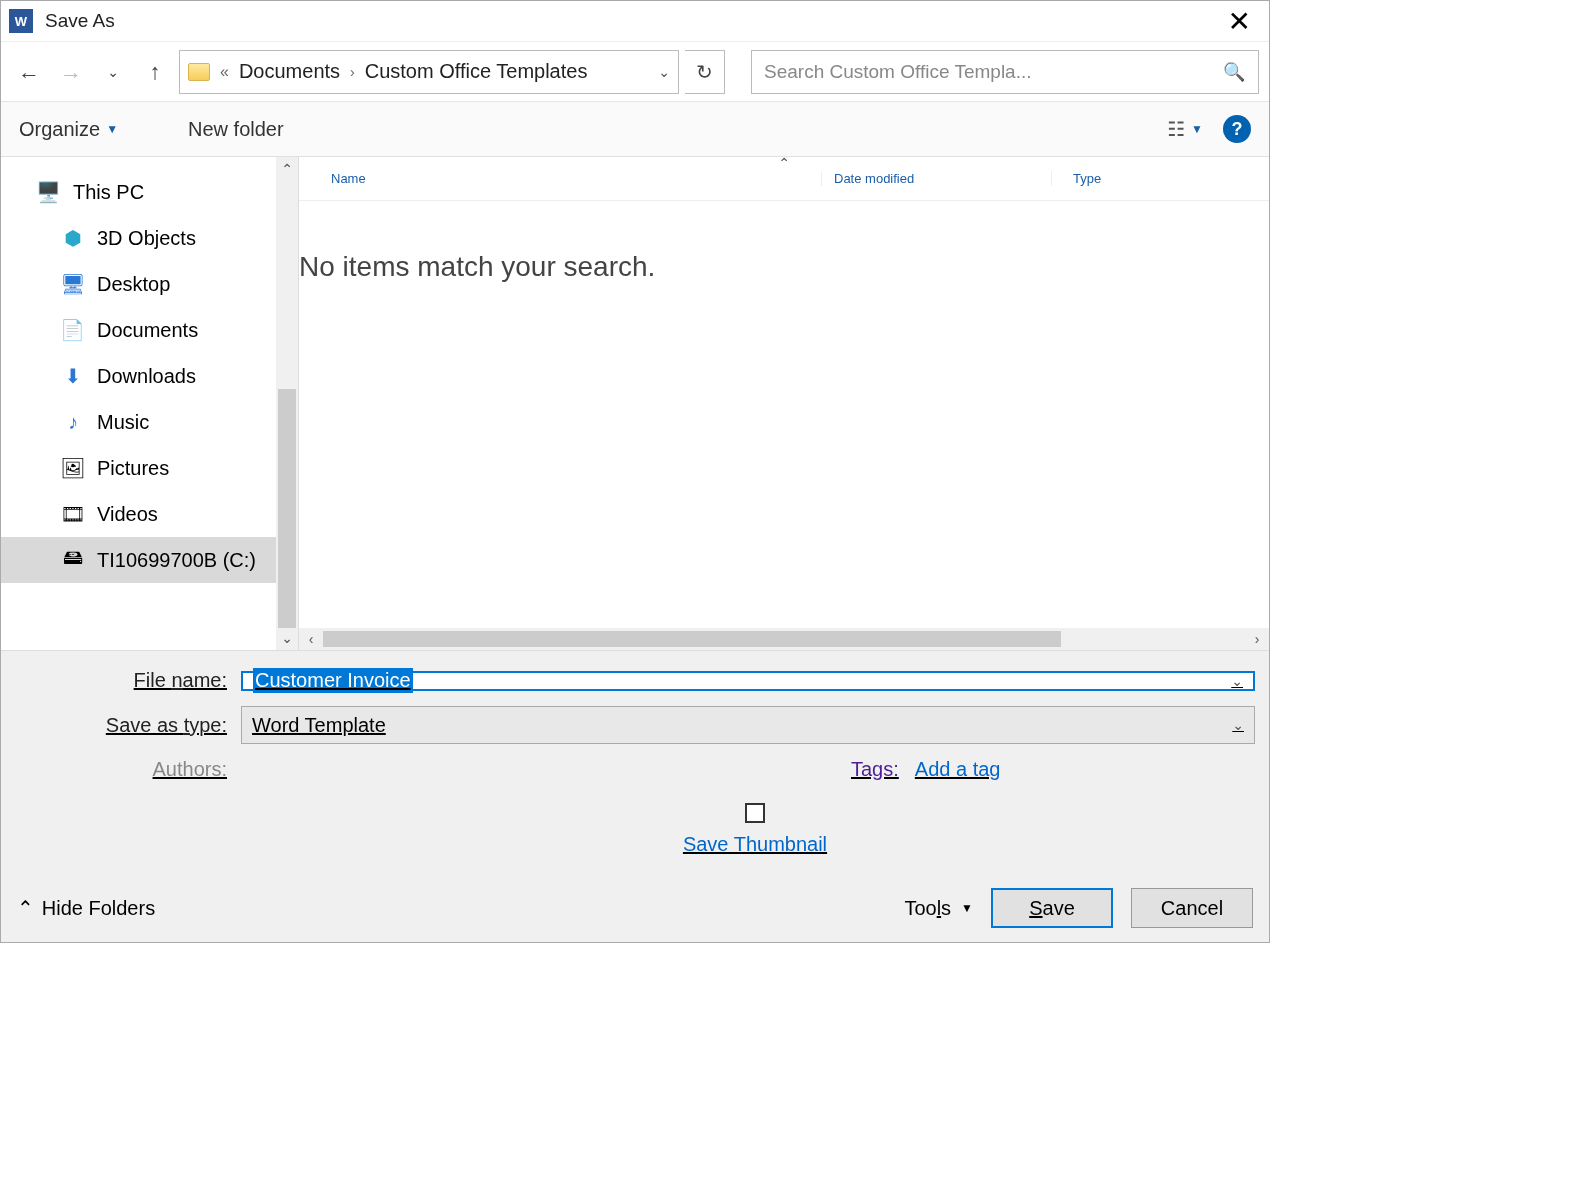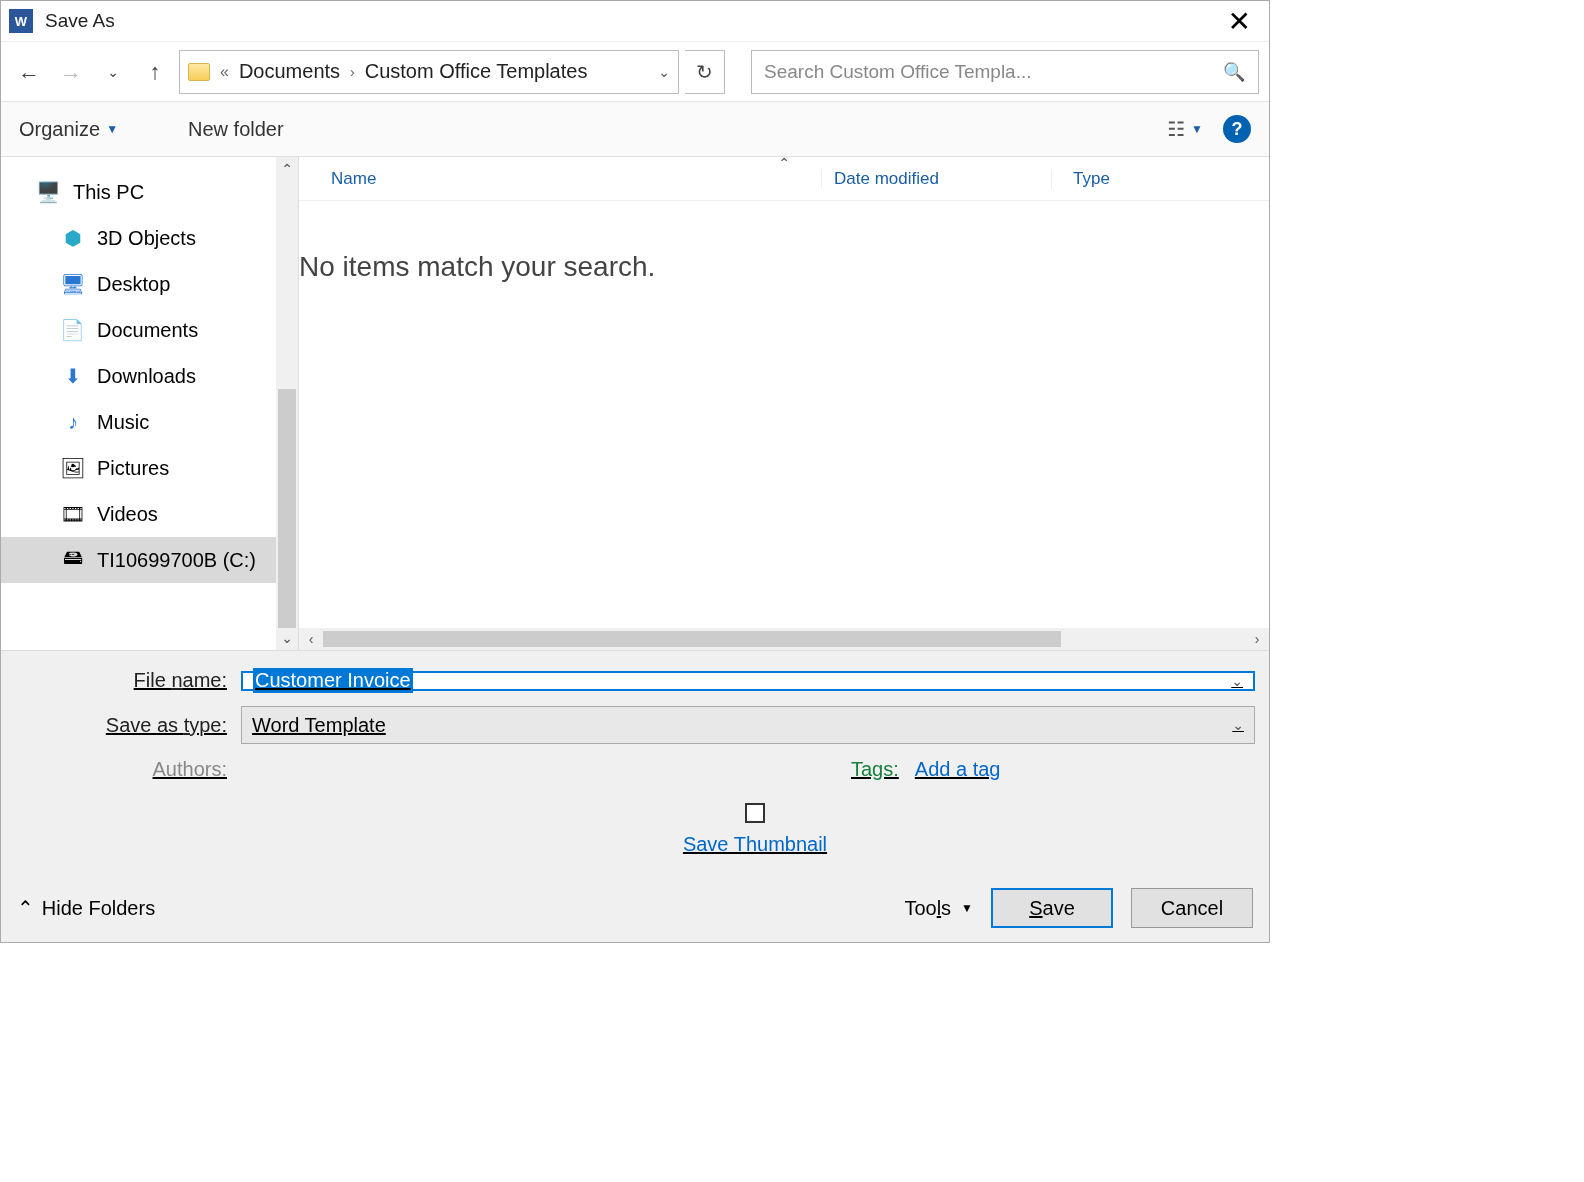--- a/index.html
+++ b/index.html
@@ -49,42 +49,42 @@
   .tree-item { display: flex; align-items: center; height: 46px; padding-left: 36px; gap: 12px; font-size: 20px; cursor: pointer; }
   .tree-item.root { padding-left: 36px; }
   .tree-item.child { padding-left: 60px; }
   .tree-item.selected { background: #d9d9d9; }
   .tree-icon { width: 24px; height: 22px; display: inline-flex; align-items: center; justify-content: center; font-size: 20px; }
 
   
   .content { flex: 1; display: flex; flex-direction: column; position: relative; }
   .col-chevron { position: absolute; top: -2px; left: 50%; transform: translateX(-50%); font-size: 14px; color: #555; }
   .headers { display: flex; height: 44px; align-items: center; border-bottom: 1px solid #eee; padding-left: 32px; }
-  .col { font-size: 17px; color: #1a5ea8; cursor: pointer; }
+  .col { font-size: 13px; color: #1a5ea8; cursor: pointer; }
   .col-name { flex: 0 0 490px; }
   .col-date { flex: 0 0 230px; border-left: 1px solid #eee; padding-left: 12px; }
   .col-type { flex: 1; border-left: 1px solid #eee; padding-left: 21px; }
   .empty-msg { text-align: left; margin-top: 50px; font-size: 28px; color: #444; }
   .hscroll { height: 22px; background: #f0f0f0; display: flex; align-items: center; margin-top: auto; }
   .hscroll .arrow { width: 24px; text-align: center; font-size: 14px; color: #555; cursor: pointer; }
   .hscroll .track { flex: 1; height: 18px; background: #f0f0f0; position: relative; }
   .hscroll .thumb { position: absolute; left: 0; width: 80%; top: 1px; bottom: 1px; background: #ccc; }
 
   
   .form-area { background: #f0f0f0; border-top: 1px solid #ddd; padding: 18px 14px 14px; text-decoration: underline; }
   .form-row { display: flex; align-items: center; margin-bottom: 14px; }
   .form-label { width: 226px; text-align: right; padding-right: 14px; font-size: 20px; color: #222; }
   .file-input { flex: 1; height: 20px; border: 2px solid #0078d7; background: #fff; display: flex; align-items: center; padding: 0 10px; position: relative; }
   .file-input .sel { background: #0078d7; color: #fff; font-size: 20px; padding: 1px 2px; }
   .file-input .dd { margin-left: auto; color: #555; font-size: 14px; cursor: pointer; }
   .type-select { flex: 1; height: 38px; border: 1px solid #aaa; background: #e8e8e8; display: flex; align-items: center; padding: 0 10px; font-size: 20px; cursor: pointer; }
   .type-select .dd { margin-left: auto; color: #555; font-size: 14px; }
   .meta-row { display: flex; align-items: center; font-size: 20px; padding-left: 0; margin-bottom: 22px; }
   .meta-label { color: #888; width: 226px; text-align: right; padding-right: 14px; }
-  .meta-tags-label { color: #15803d; margin-left: 410px; margin-right: 16px; }
+  .meta-tags-label { color: #4c1d95; margin-left: 410px; margin-right: 16px; }
   .meta-link { color: #0066cc; cursor: pointer; }
   .thumb-row { display: flex; align-items: center; padding-left: 240px; gap: 10px; font-size: 20px; flex-direction: column; }
   .checkbox { width: 20px; height: 20px; border: 2px solid #333; background: #fff; cursor: pointer; }
   .thumb-label { color: #0066cc; cursor: pointer; }
 
   
   .footer { display: flex; align-items: center; padding: 18px 16px 14px; background: #f0f0f0; font-size: 20px; }
   .hide-folders { display: flex; align-items: center; gap: 8px; cursor: pointer; }
   .footer-right { margin-left: auto; display: flex; align-items: center; gap: 18px; }
   .tools { display: flex; align-items: center; gap: 10px; cursor: pointer; }

